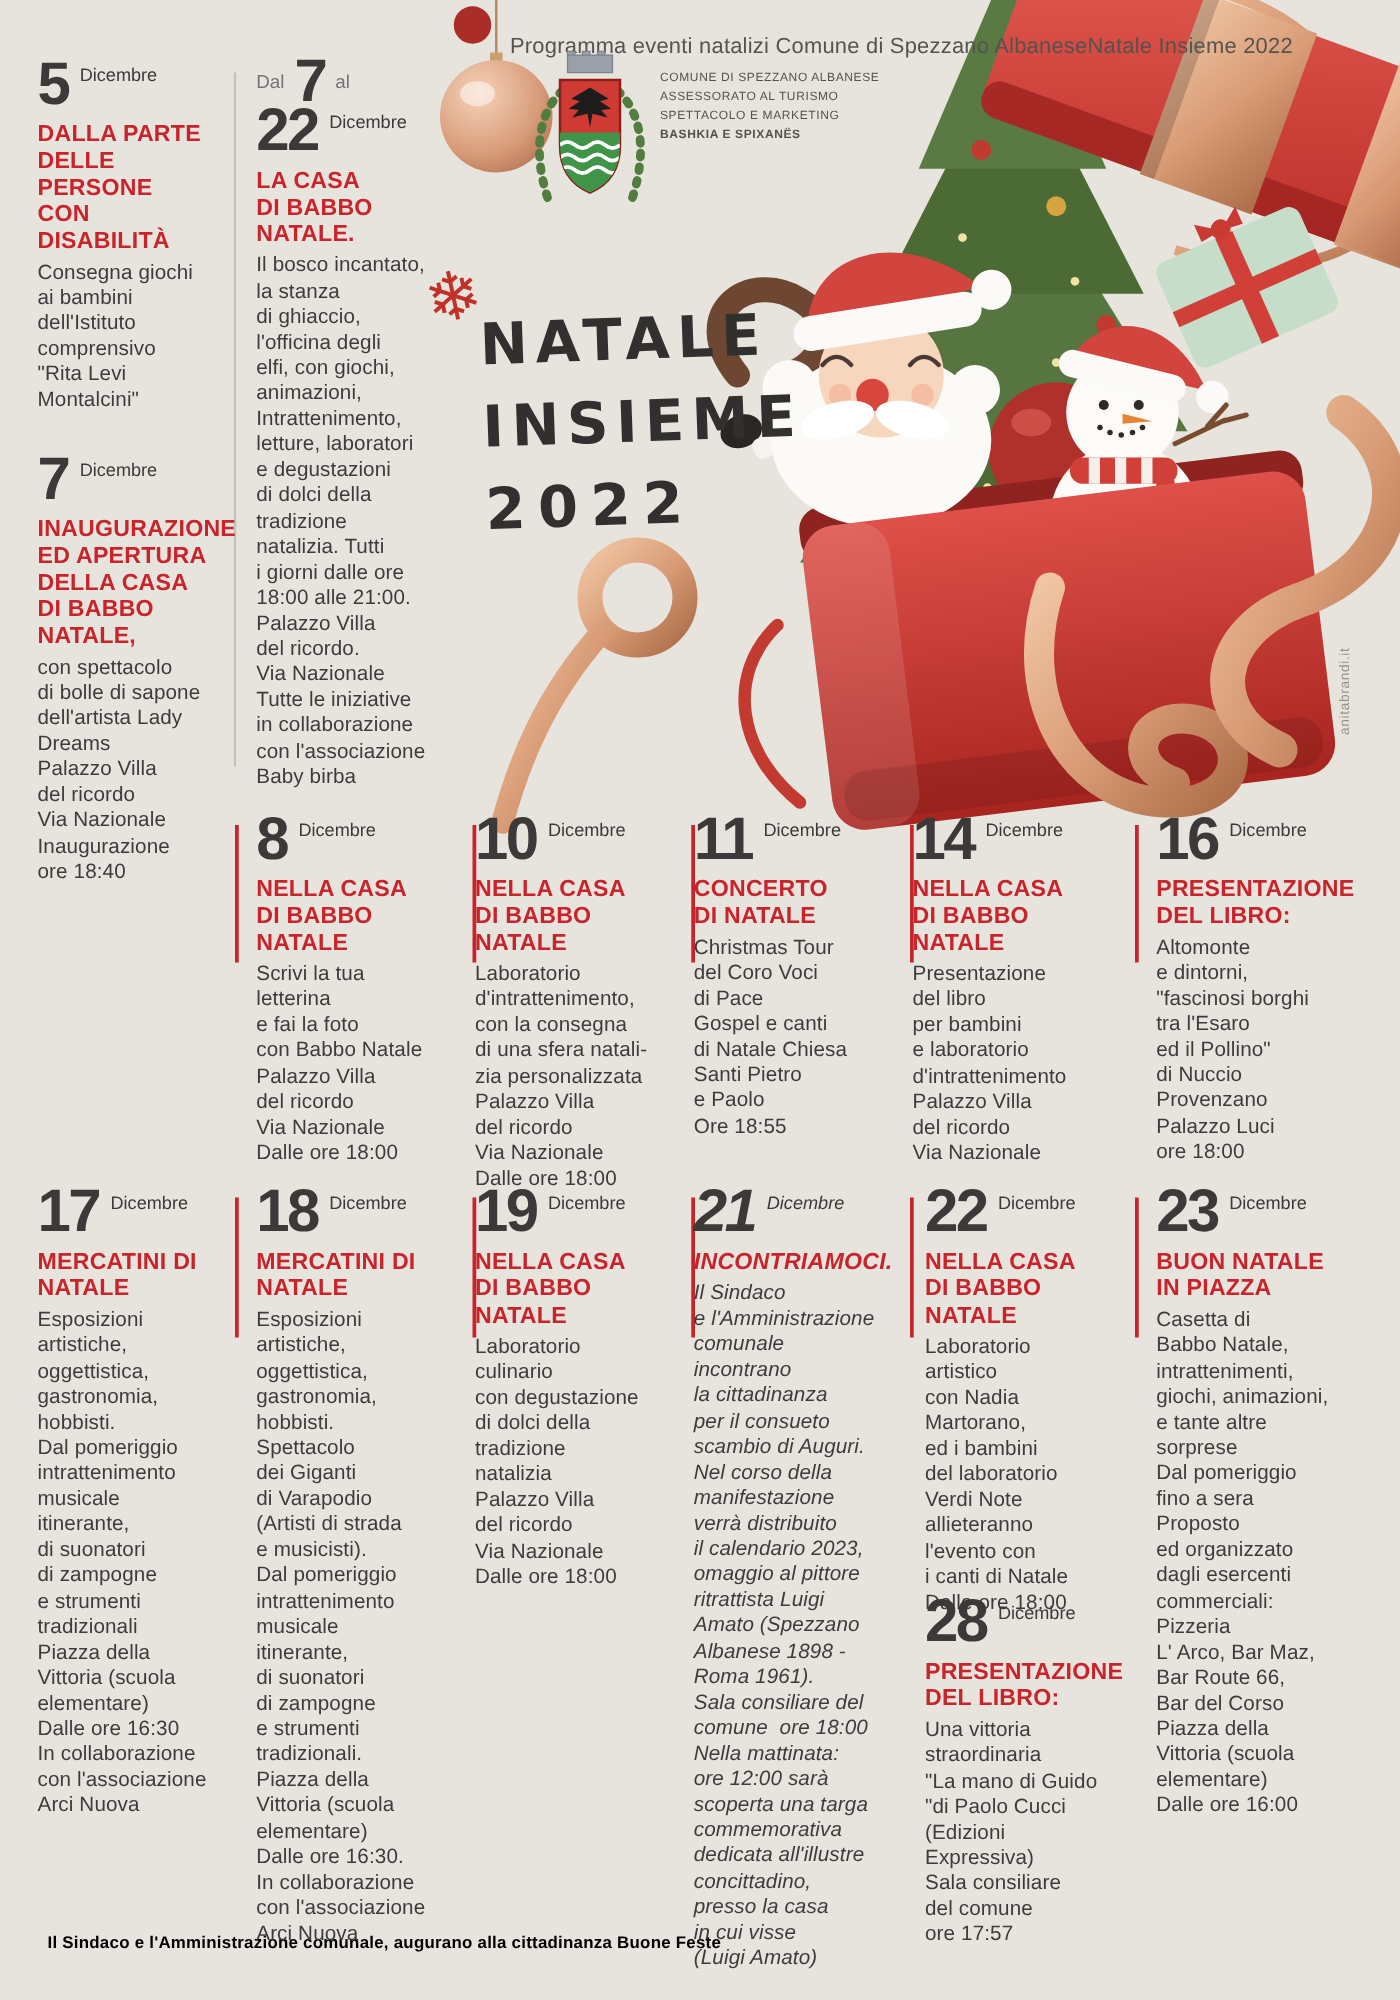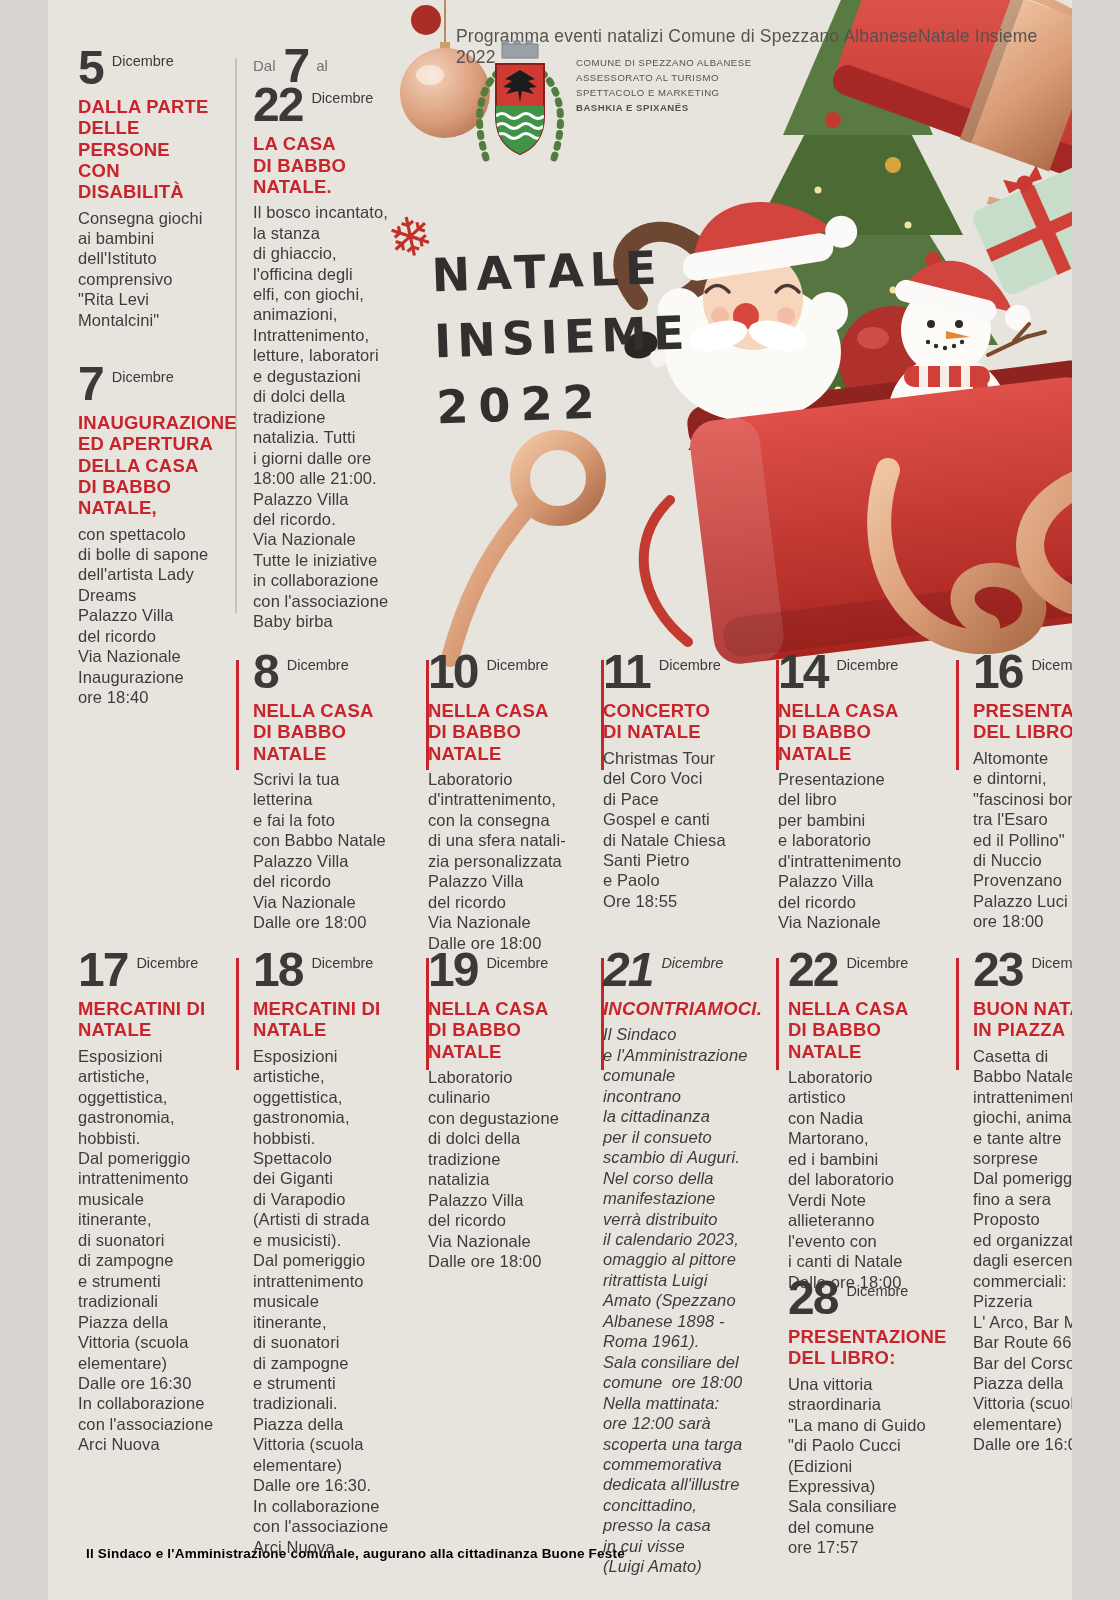--- a/index.html
+++ b/index.html
@@ -1,16 +1,16 @@
 <!DOCTYPE html>
 <html><head>
 <meta charset="utf-8">
 <style>
   html,body{margin:0;padding:0;background:#d8d5d0;}
-  #poster{position:relative;width:1024px;height:1600px;margin:0 auto;background:#e7e4de;overflow:hidden;
+  #poster{position:relative;width:1120px;height:1600px;margin:0 auto;background:#e7e4de;overflow:hidden;
           font-family:"Liberation Sans",sans-serif;}
   
   .program-line{position:absolute;left:408px;top:26px;font-size:17.5px;font-weight:500;color:#55524f;letter-spacing:.2px;z-index:5;}
   .logo-wrap{position:absolute;left:428px;top:40px;z-index:5;display:flex;}
   .muni-text{margin:16px 0 0 12px;font-size:9.6px;line-height:1.55;letter-spacing:.5px;color:#55524e;}
   .muni-text div{white-space:nowrap;}
   .muni-bold{font-weight:700;}
   
   .big-title{position:absolute;left:386px;top:238px;z-index:5;transform:rotate(-2deg);color:#31302e;}
   .big-title .t-line{font-family:"DejaVu Sans",sans-serif;font-weight:800;font-size:46px;line-height:66px;letter-spacing:6px;}

